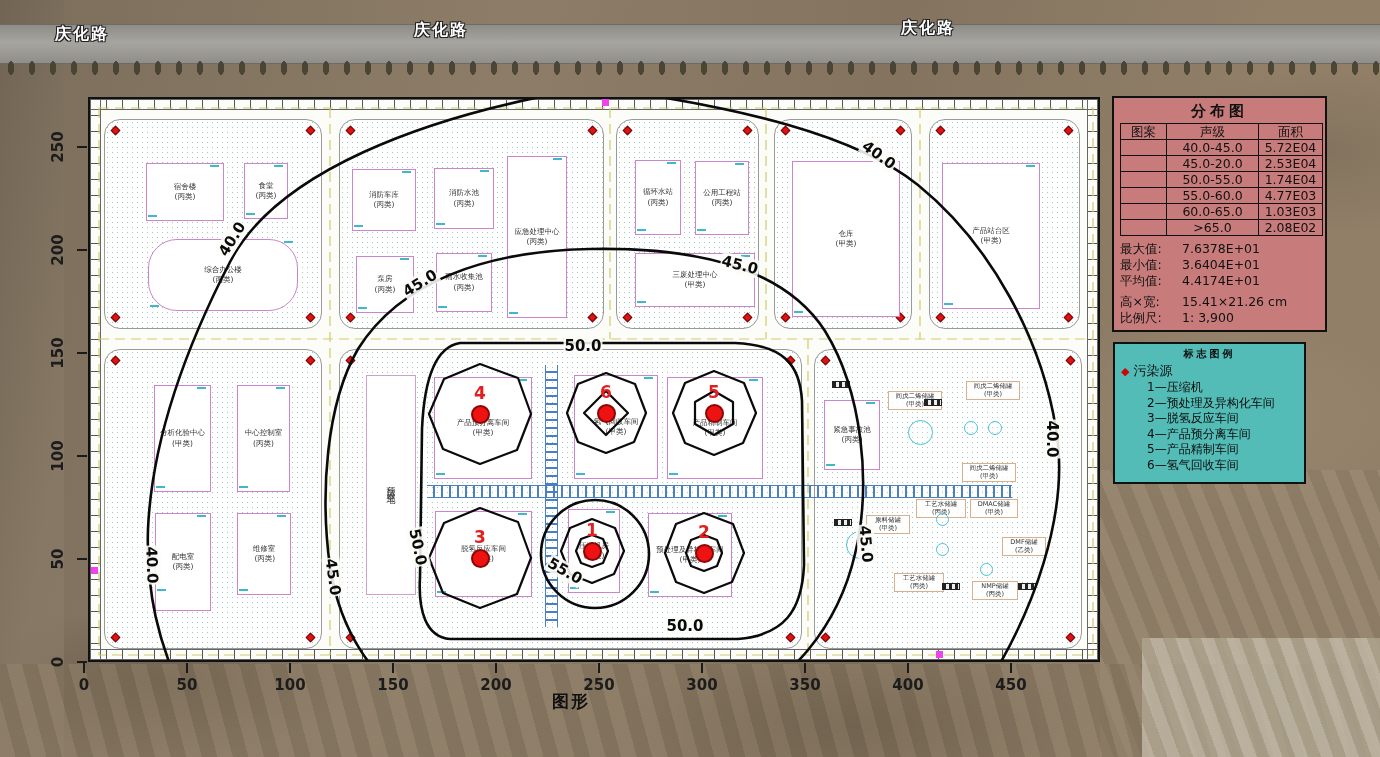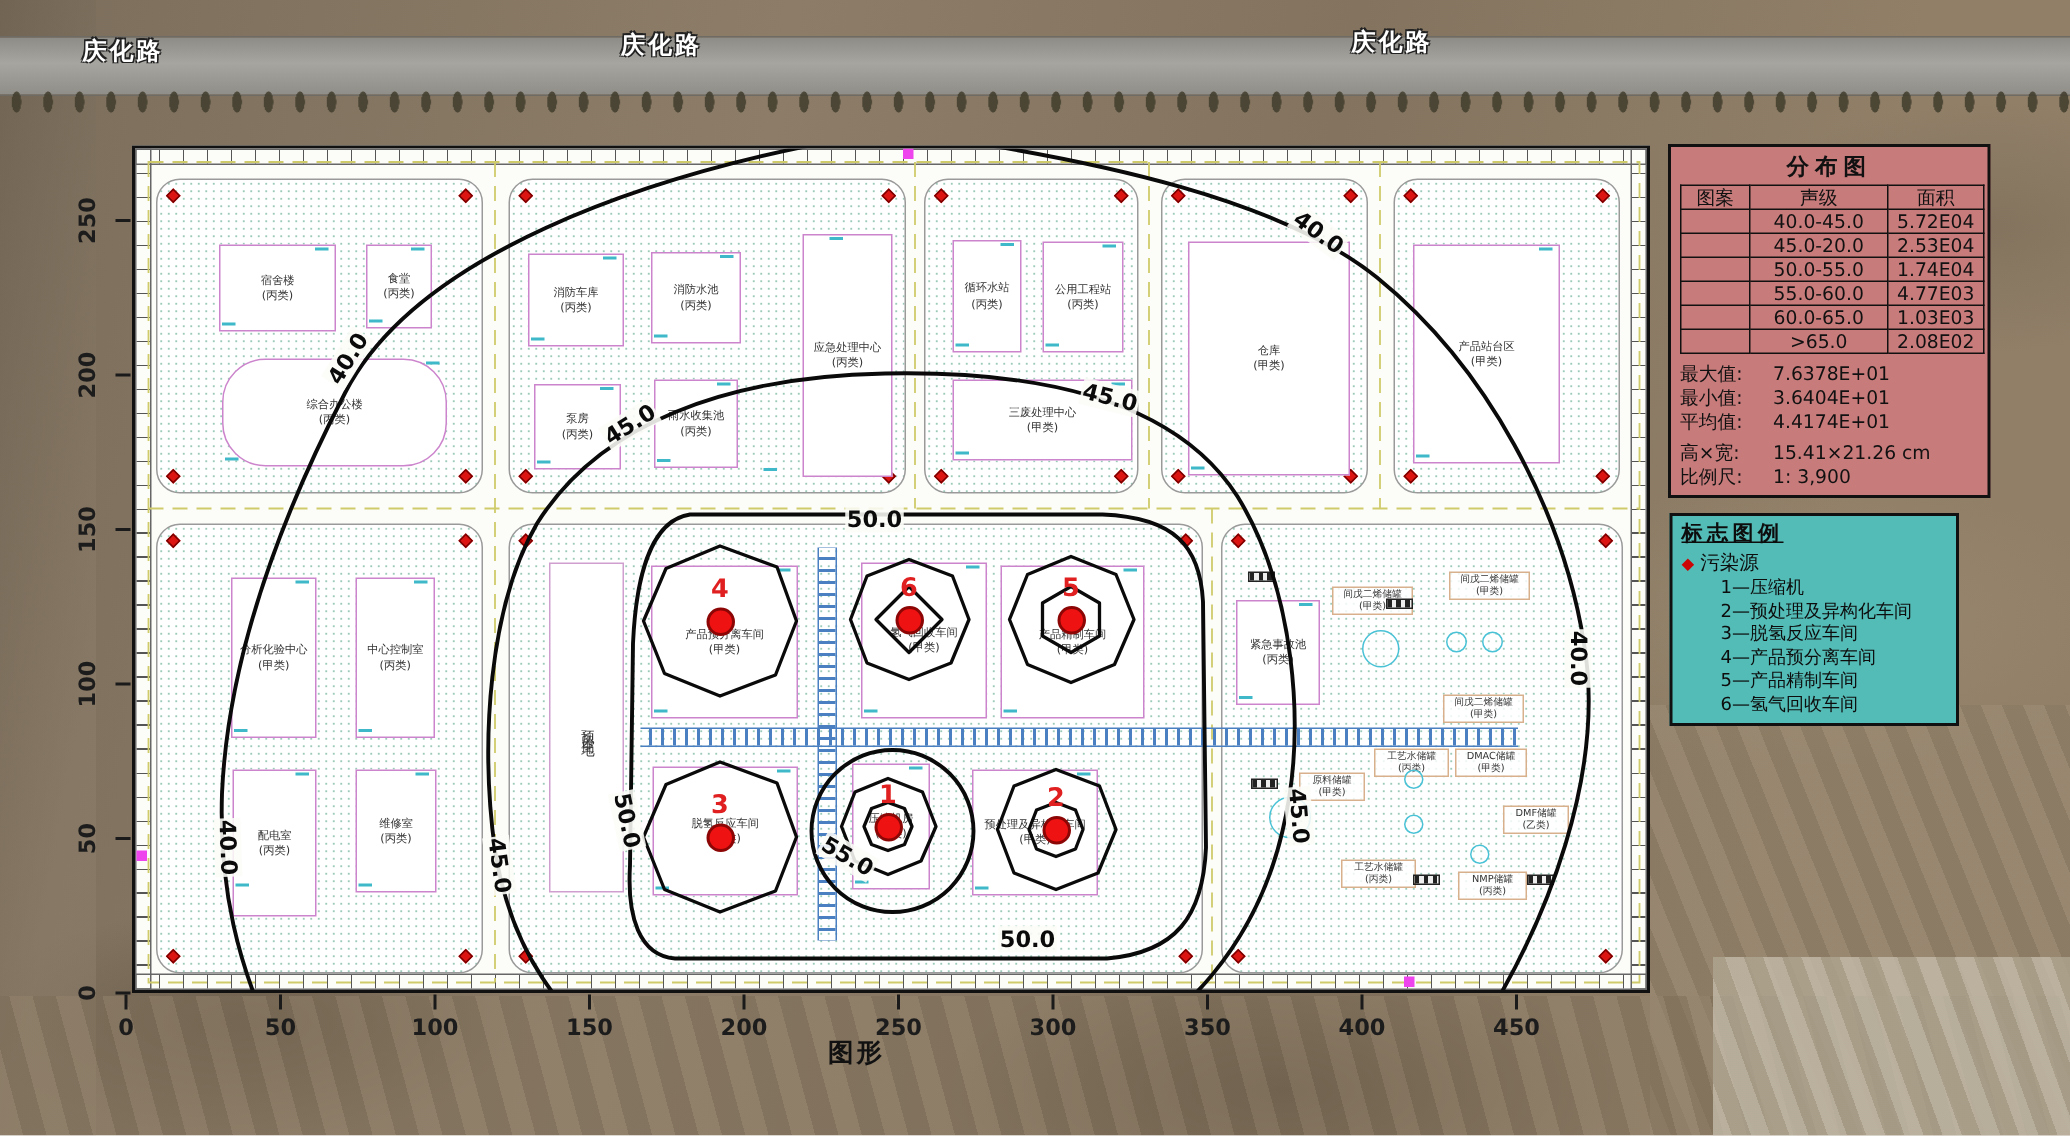--- a/index.html
+++ b/index.html
@@ -76,21 +76,21 @@
   .disttable { width:100%; border-collapse:collapse; table-layout:fixed; }
   .disttable th, .disttable td { border:1px solid #111; font-size:12.5px; font-weight:normal;
     text-align:center; padding:0; height:16px; line-height:15px; white-space:nowrap; }
   .disttable col.c1 { width:46px; } .disttable col.c2 { width:92px; } .disttable col.c3 { width:64px; }
   .stats { margin-top:5px; font-size:12.5px; line-height:16px; }
   .stats .row { display:flex; }
   .stats .lb { width:62px; }
   .stats .gap { height:5px; }
   .legbox { position:absolute; left:1113px; top:342px; width:193px; height:142px;
     background:#53bcb7; border:2px solid #111; padding:3px 6px; color:#0d0d0d; }
-  .legbox .title { text-align:left; font-size:14px; font-weight:bold; letter-spacing:3px;text-decoration:underline; }
+  .legbox .title { text-align:center; font-size:10px; font-weight:bold; letter-spacing:3px; }
   .legbox .group { font-size:13px; margin-top:1px; }
   .legbox .dia { color:#cc0505; font-size:11px; margin-right:4px; }
   .legbox .item { font-size:12px; line-height:15.5px; margin-left:26px; white-space:nowrap; }
 </style>
 </head>
 <body>
 
 <div class="stage">
 
   <div class="sat sat-left-road"></div>
@@ -180,21 +180,21 @@
         <div class="cdash" style="left: 264px; top: 126px;"></div>
         <div class="bld" style="left: 344px; top: 69px; width: 60px; height: 61px;">消防水池<br>(丙类)</div>
         <div class="cdash" style="left: 390px; top: 71px;"></div>
         <div class="cdash" style="left: 346px; top: 124px;"></div>
         <div class="bld" style="left: 266px; top: 157px; width: 58px; height: 57px;">泵房<br>(丙类)</div>
         <div class="cdash" style="left: 310px; top: 159px;"></div>
         <div class="cdash" style="left: 268px; top: 208px;"></div>
         <div class="bld" style="left: 346px; top: 154px; width: 56px; height: 59px;">雨水收集池<br>(丙类)</div>
         <div class="cdash" style="left: 388px; top: 156px;"></div>
         <div class="cdash" style="left: 348px; top: 207px;"></div>
-        <div class="bld" style="left: 417px; top: 57px; width: 60px; height: 162px; margin-left: 28px;">应急处理中心<br>(丙类)</div>
+        <div class="bld" style="left: 417px; top: 57px; width: 60px; height: 162px;">应急处理中心<br>(丙类)</div>
         <div class="cdash" style="left: 463px; top: 59px;"></div>
         <div class="cdash" style="left: 419px; top: 213px;"></div>
         <div class="bld" style="left: 545px; top: 61px; width: 46px; height: 75px;">循环水站<br>(丙类)</div>
         <div class="cdash" style="left: 577px; top: 63px;"></div>
         <div class="cdash" style="left: 547px; top: 130px;"></div>
         <div class="bld" style="left: 605px; top: 62px; width: 54px; height: 74px;">公用工程站<br>(丙类)</div>
         <div class="cdash" style="left: 645px; top: 64px;"></div>
         <div class="cdash" style="left: 607px; top: 130px;"></div>
         <div class="bld" style="left: 545px; top: 154px; width: 120px; height: 54px;">三废处理中心<br>(甲类)</div>
         <div class="cdash" style="left: 651px; top: 156px;"></div>
@@ -207,21 +207,21 @@
         <div class="cdash" style="left: 854px; top: 204px;"></div>
         <div class="bld" style="left: 64px; top: 286px; width: 57px; height: 107px;">分析化验中心<br>(甲类)</div>
         <div class="cdash" style="left: 107px; top: 288px;"></div>
         <div class="cdash" style="left: 66px; top: 387px;"></div>
         <div class="bld" style="left: 147px; top: 286px; width: 53px; height: 107px;">中心控制室<br>(丙类)</div>
         <div class="cdash" style="left: 186px; top: 288px;"></div>
         <div class="cdash" style="left: 149px; top: 387px;"></div>
         <div class="bld" style="left: 65px; top: 414px; width: 56px; height: 98px;">配电室<br>(丙类)</div>
         <div class="cdash" style="left: 107px; top: 416px;"></div>
         <div class="cdash" style="left: 67px; top: 490px;"></div>
-        <div class="bld" style="left: 147px; top: 414px; width: 54px; height: 82px;">维修室<br>(丙类)</div>
+        <div class="bld" style="left: 147px; top: 414px; width: 54px; height: 82px; text-align: right;">维修室<br>(丙类)</div>
         <div class="cdash" style="left: 187px; top: 416px;"></div>
         <div class="cdash" style="left: 149px; top: 490px;"></div>
         <div class="bld vspace" style="left: 276px; top: 276px; width: 50px; height: 220px;">预留空地</div>
         <div class="bld" style="left: 344px; top: 278px; width: 98px; height: 102px;">产品预分离车间<br>(甲类)</div>
         <div class="cdash" style="left: 428px; top: 280px;"></div>
         <div class="cdash" style="left: 346px; top: 374px;"></div>
         <div class="bld" style="left: 484px; top: 276px; width: 84px; height: 104px;">氢气回收车间<br>(甲类)</div>
         <div class="cdash" style="left: 554px; top: 278px;"></div>
         <div class="cdash" style="left: 486px; top: 374px;"></div>
         <div class="bld" style="left: 577px; top: 278px; width: 96px; height: 102px;">产品精制车间<br>(甲类)</div>

